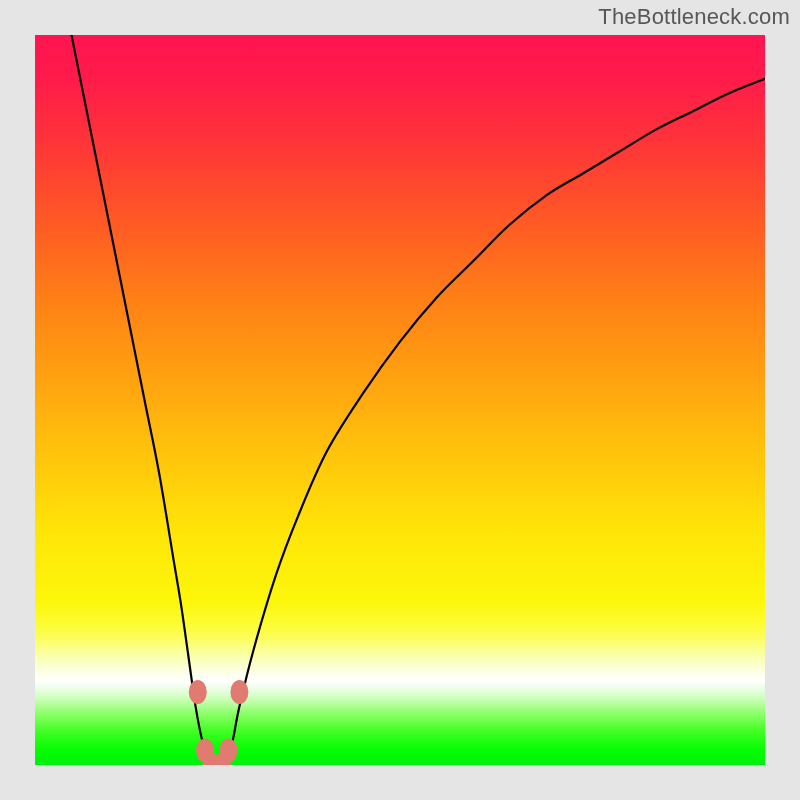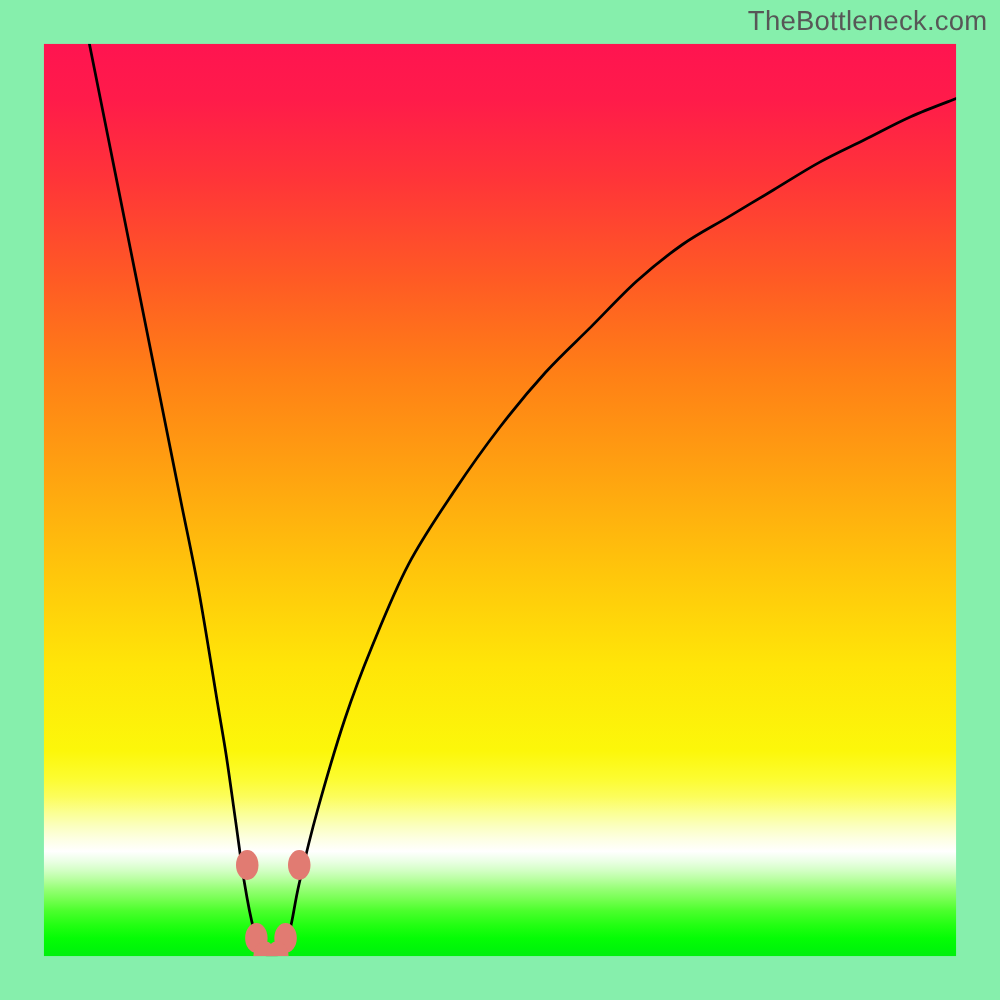--- a/index.html
+++ b/index.html
@@ -8,21 +8,21 @@
     width: 800px;
     height: 800px;
     background: #000;
     overflow: hidden;
     font-family: Arial, Helvetica, sans-serif;
   }
   .frame {
     position: absolute;
     left: 0; top: 0;
     width: 800px; height: 800px;
-    background: #86efac;
+    background: #e5e5e5;
   }
   .watermark {
     position: absolute;
     top: 4px;
     right: 10px;
     color: #575757;
     font-size: 22px;
     font-weight: 500;
     z-index: 20;
     letter-spacing: 0.2px;

